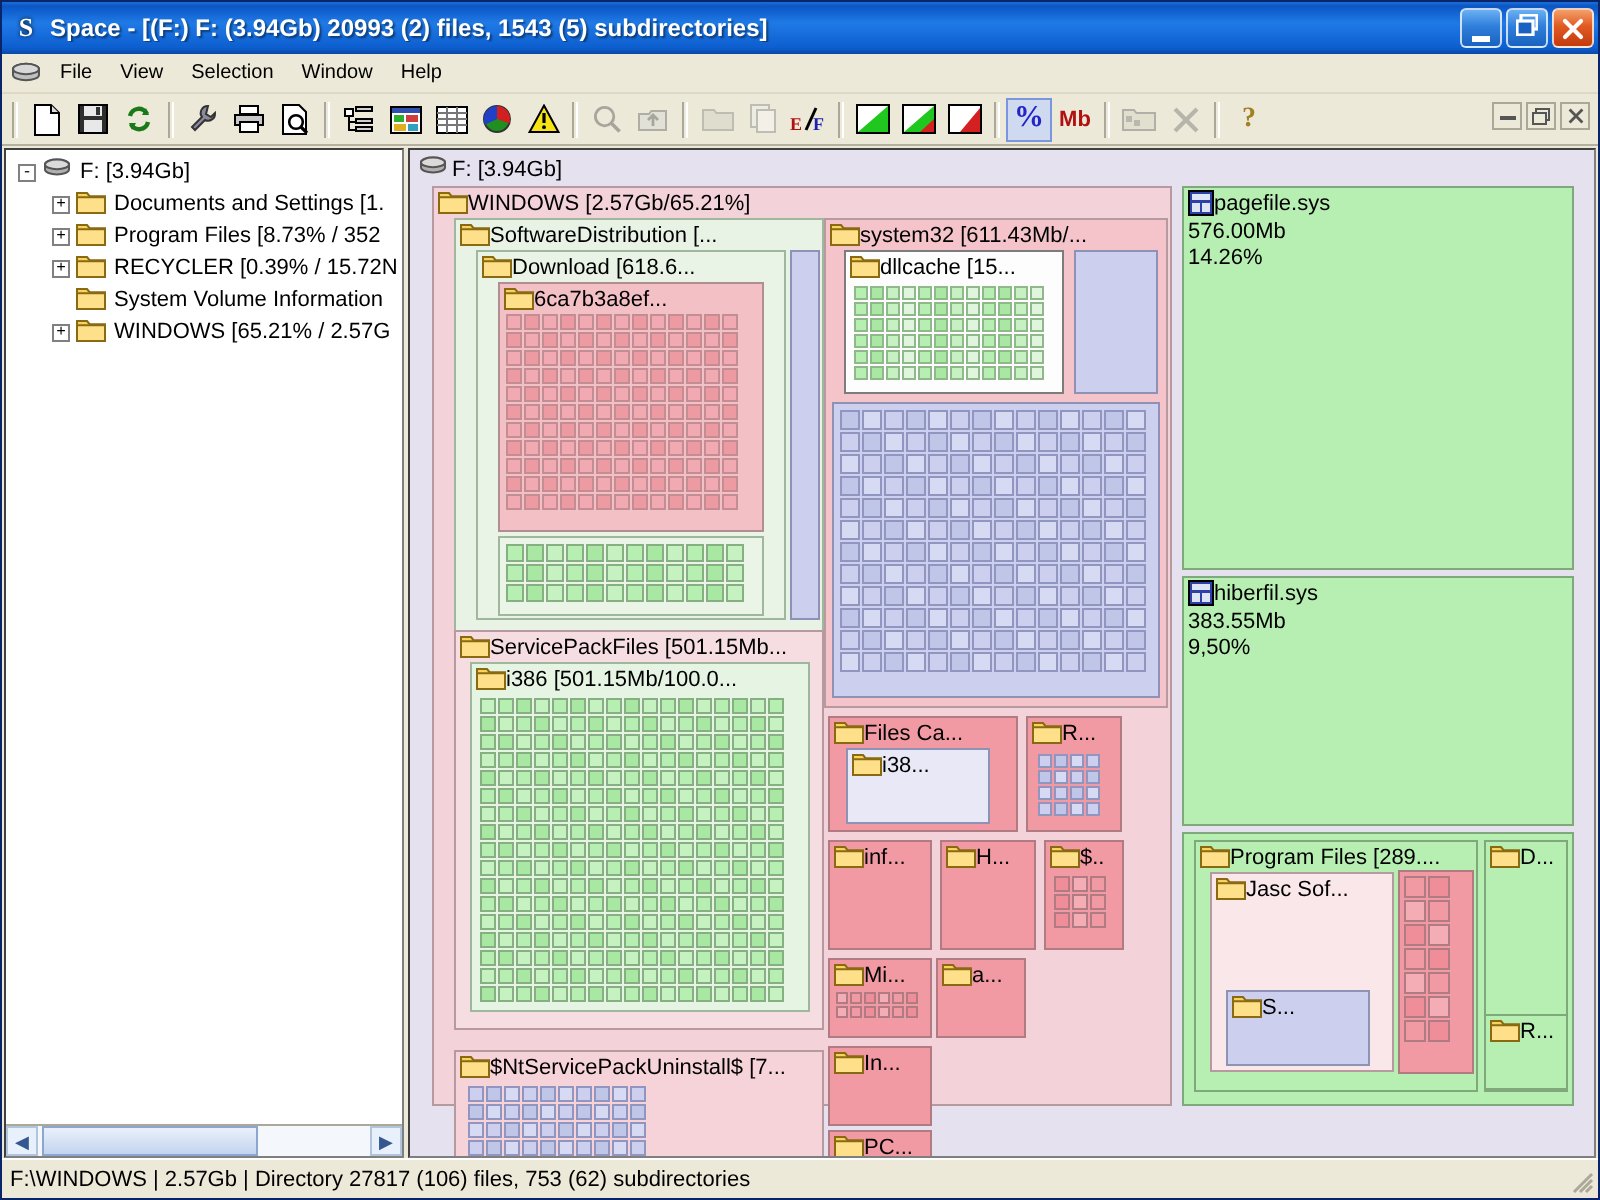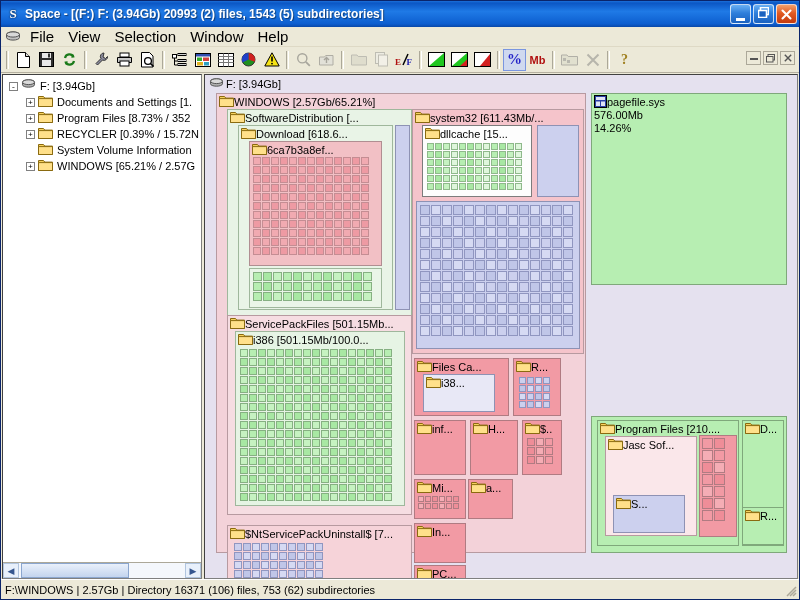--- a/index.html
+++ b/index.html
@@ -60,21 +60,21 @@
   
   .menubar {
     height: 20px; flex: 0 0 20px;
     background: #ece9d8;
     display: flex; align-items: center;
     padding-left: 2px;
     border-bottom: 1px solid #ded9c5;
   }
   .menu-sysicon { width: 20px; height: 16px; display:flex; align-items:center; justify-content:center; }
   .menu-item {
-    padding: 2px 7px; font-size: 15px; color: #000;
+    padding: 2px 7px; font-size: 10px; color: #000;
     line-height: 14px;
   }
 
   
   .toolbar {
     height: 26px; flex: 0 0 26px;
     background: #ece9d8;
     display: flex; align-items: center;
     padding: 0 2px;
     border-bottom: 1px solid #b5b0a0;
@@ -1515,29 +1515,44 @@
                     <rect x="2" y="2" width="9" height="3" fill="#dfe4f5"></rect>
                     <rect x="2" y="6.5" width="4" height="4.5" fill="#dfe4f5"></rect>
                     <rect x="7" y="6.5" width="4" height="4.5" fill="#dfe4f5"></rect>
                   </svg></span>
                 <span>pagefile.sys</span>
               </div>
               <div>576.00Mb</div>
               <div>14.26%</div>
             </div>
           </div>
+          <div class="node" style="left: 386px; top: 213px; width: 196px; height: 125px; background: rgb(183, 238, 178); border: 1px solid rgb(127, 168, 123);">
+            <div class="lbl-lines">
+              <div class="r1">
+                <span class="fi"><svg width="13" height="13" viewBox="0 0 13 13" style="vertical-align:-2px">
+                    <rect x="0.5" y="0.5" width="12" height="12" fill="#2b40a8" stroke="#000"></rect>
+                    <rect x="2" y="2" width="9" height="3" fill="#dfe4f5"></rect>
+                    <rect x="2" y="6.5" width="4" height="4.5" fill="#dfe4f5"></rect>
+                    <rect x="7" y="6.5" width="4" height="4.5" fill="#dfe4f5"></rect>
+                  </svg></span>
+                <span>hiberfil.sys</span>
+              </div>
+              <div>383.55Mb</div>
+              <div>9,50%</div>
+            </div>
+          </div>
           <div class="node" style="left: 386px; top: 341px; width: 196px; height: 137px; background: rgb(183, 238, 178); border: 1px solid rgb(127, 168, 123);"></div>
           <div class="node" style="left: 392px; top: 345px; width: 142px; height: 126px; background: rgb(183, 238, 178); border: 1px solid rgb(127, 168, 123);">
             <div class="lbl-lines">
               <div class="r1">
                 <span class="fi"><svg width="15" height="12" viewBox="0 0 15 12" style="vertical-align:-1px">
                     <path d="M0.5 1.5 h5 l1.3 1.6 h7.7 v8.4 h-14 z" fill="#f7d25e" stroke="#8a6a10"></path>
                     <path d="M0.5 3.6 h14 v7.9 h-14 z" fill="#ffe08a" stroke="#8a6a10"></path>
                   </svg></span>
-                <span>Program Files  [210....</span>
+                <span>Program Files  [289....</span>
               </div>
             </div>
           </div>
           <div class="node" style="left: 400px; top: 361px; width: 92px; height: 100px; background: rgb(250, 231, 234); border: 1px solid rgb(183, 154, 160);">
             <div class="lbl-lines">
               <div class="r1">
                 <span class="fi"><svg width="15" height="12" viewBox="0 0 15 12" style="vertical-align:-1px">
                     <path d="M0.5 1.5 h5 l1.3 1.6 h7.7 v8.4 h-14 z" fill="#f7d25e" stroke="#8a6a10"></path>
                     <path d="M0.5 3.6 h14 v7.9 h-14 z" fill="#ffe08a" stroke="#8a6a10"></path>
                   </svg></span>
@@ -1592,20 +1607,20 @@
                   </svg></span>
                 <span>R...</span>
               </div>
             </div>
           </div>
         </div>
     </div>
   </div>
 
   <div class="statusbar">
-    <span>F:\WINDOWS | 2.57Gb | Directory  16371 (106) files, 753 (62) subdirectories</span>
+    <span>F:\WINDOWS | 2.57Gb | Directory  27817 (106) files, 753 (62) subdirectories</span>
     <span class="status-grip">
       <svg width="12" height="12" viewBox="0 0 12 12">
         <path d="M11 5 L5 11 M11 8 L8 11 M11 2 L2 11" stroke="#aca899" stroke-width="1.5"></path>
       </svg>
     </span>
   </div>
 </div>
 
 </body></html>

